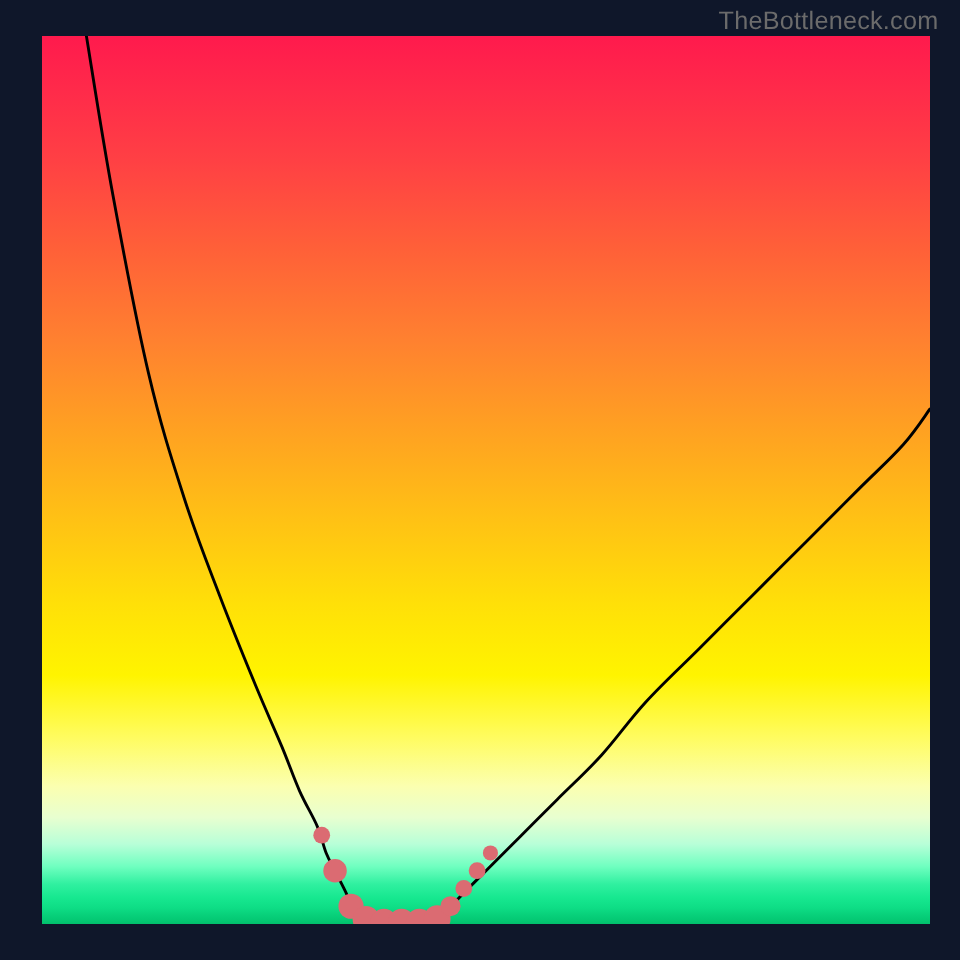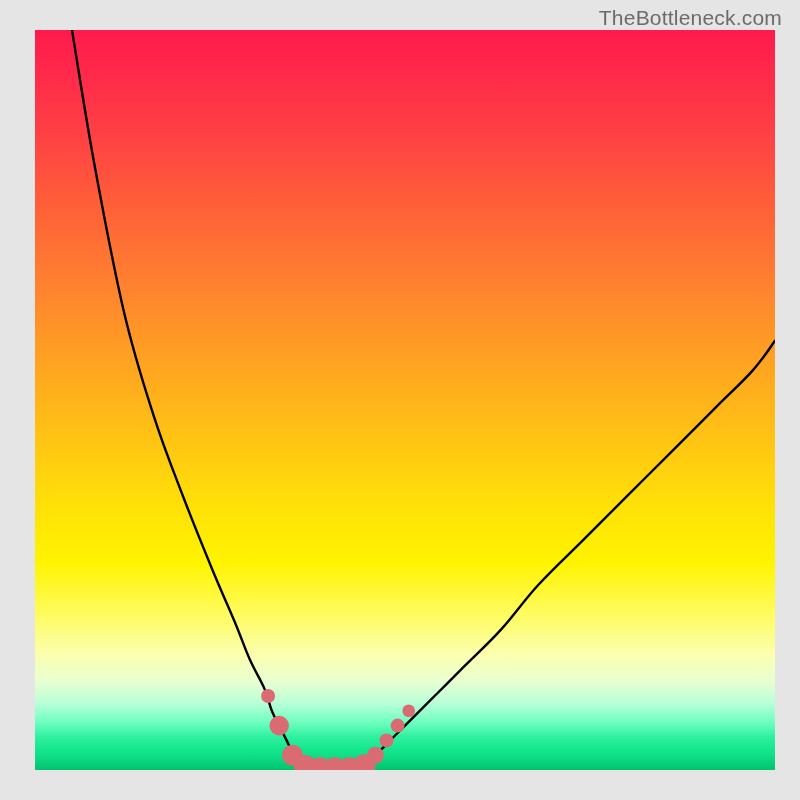--- a/index.html
+++ b/index.html
@@ -10,21 +10,21 @@
     background: #000;
     overflow: hidden;
     font-family: Arial, Helvetica, sans-serif;
   }
   .frame {
     position: absolute;
     left: 0;
     top: 0;
     width: 800px;
     height: 800px;
-    background: #e5e5e5;
+    background: #0f172a;
   }
   .plot {
     position: absolute;
     left: 35px;
     top: 30px;
     width: 740px;
     height: 740px;
     overflow: hidden;
   }
   .gradient {

